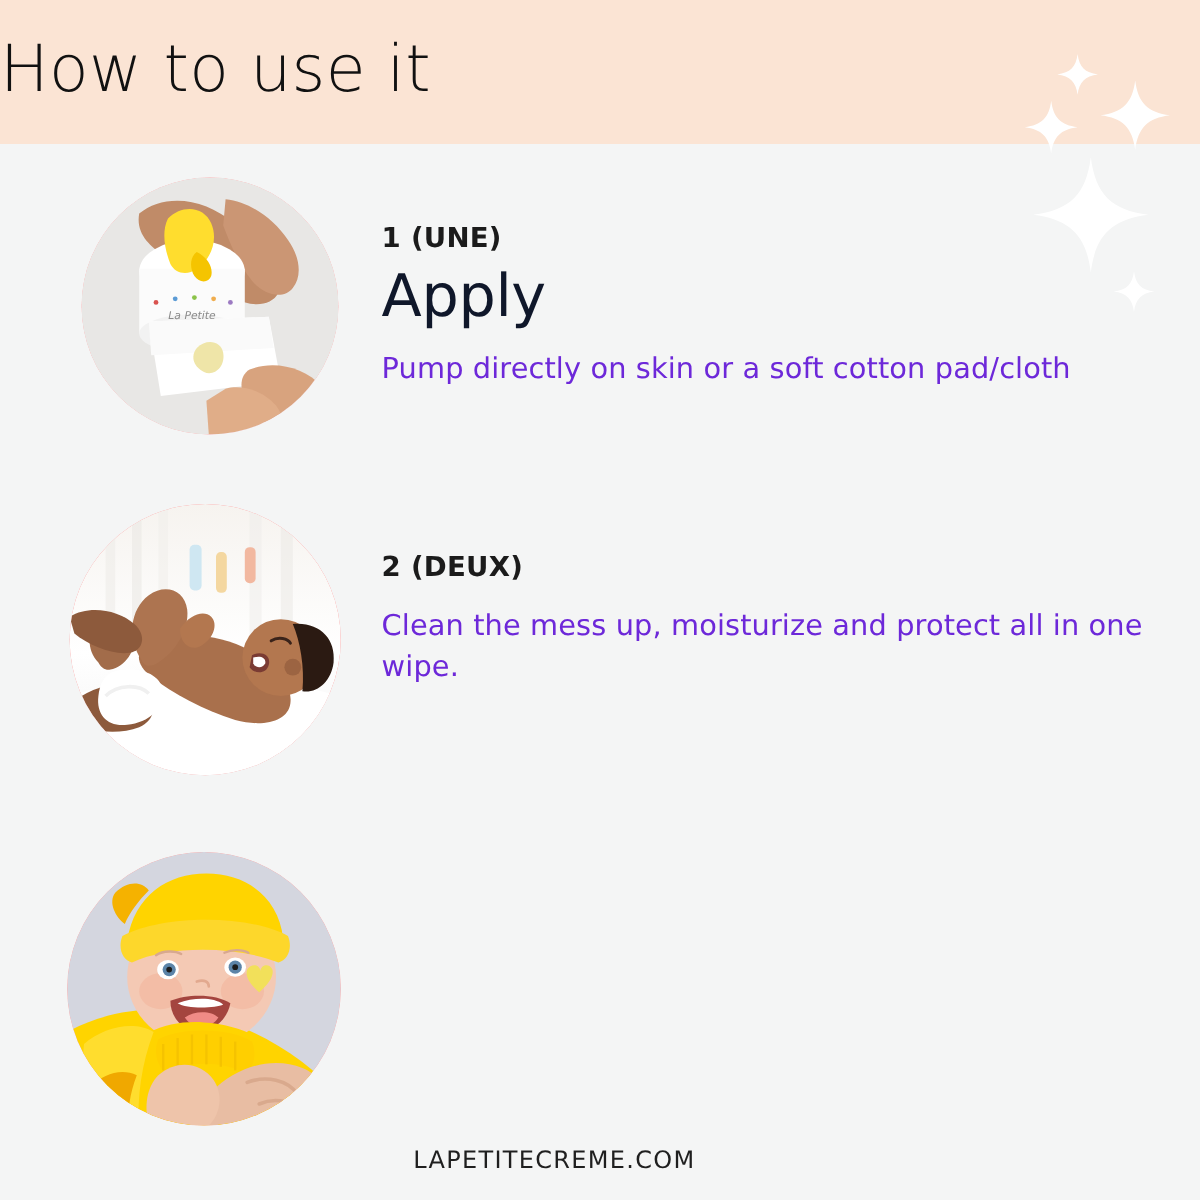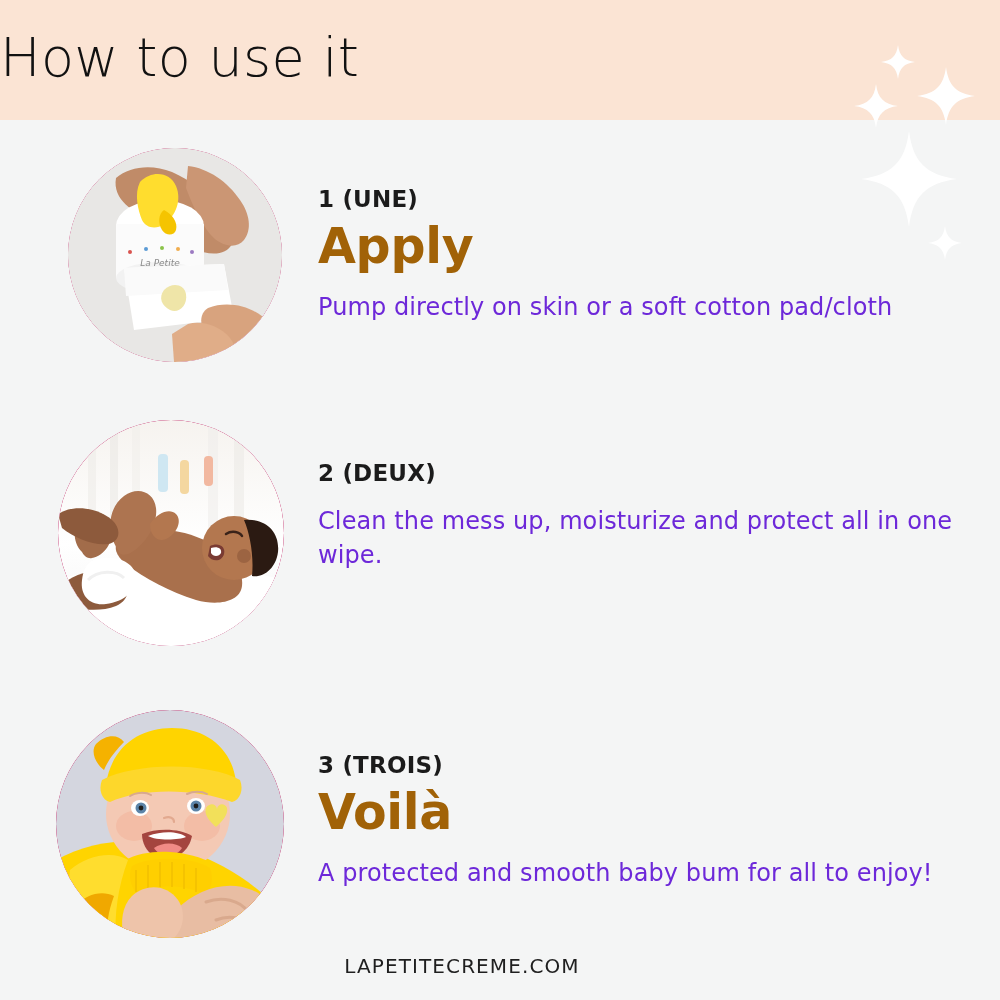--- a/index.html
+++ b/index.html
@@ -84,21 +84,21 @@
   .step-3 { top: 590px; }
 
   .thumb {
     width: 214px;
     height: 214px;
     border-radius: 50%;
     margin-left: 68px;
     flex: 0 0 214px;
     overflow: hidden;
     position: relative;
-    background: #be185d;
+    background: #fca5a5;
   }
 
   .step-2 .thumb { margin-left: 58px; width: 226px; height: 226px; flex-basis: 226px; }
   .step-3 .thumb { margin-left: 56px; width: 228px; height: 228px; flex-basis: 228px; }
 
   .thumb svg { display: block; width: 100%; height: 100%; }
 
   .step-text {
     margin-left: 0;
     padding-left: 0;
@@ -114,22 +114,22 @@
   .step-label {
     font-size: 23px;
     font-weight: 700;
     color: #1b1b1b;
     line-height: 1.2;
     letter-spacing: 0.2px;
   }
 
   .step-heading {
     font-size: 49px;
-    font-weight: 700;
-    color: #a16207;
+    font-weight: 400;
+    color: #0f172a;
     line-height: 1.12;
     margin-top: 6px;
     letter-spacing: -0.3px;
   }
 
   .step-desc {
     font-size: 24px;
     font-weight: 400;
     color: #6d28d9;
     line-height: 1.42;
@@ -363,25 +363,20 @@
             <path d="M14 160 C30 146 56 140 72 150 C62 176 58 206 60 228 L8 228 Z" fill="#ffdd2e"></path>
             <path d="M20 196 C30 184 46 180 58 186 C52 202 50 216 52 228 L22 228 Z" fill="#f0a800"></path>
 
             <path d="M120 200 C142 178 172 170 196 180 C216 188 222 210 212 228 L118 228 Z" fill="#e8bda3"></path>
             <path d="M76 186 C92 172 112 176 122 190 C130 202 128 218 118 228 L68 228 C64 212 66 196 76 186 Z" fill="#eec4aa"></path>
             <path d="M150 192 C166 186 184 190 192 202" stroke="#d9a98d" stroke-width="3" fill="none" stroke-linecap="round"></path>
             <path d="M160 210 C174 204 190 208 198 218" stroke="#d9a98d" stroke-width="3" fill="none" stroke-linecap="round"></path>
           </g>
         </svg>
       </div>
-      <div class="step-text">
-        <div class="step-label">3 (TROIS)</div>
-        <div class="step-heading">Voilà</div>
-        <div class="step-desc">A protected and smooth baby bum for all to enjoy!</div>
-      </div>
     </div>
 
   </div>
 
   <div class="footer">
     <span class="footer-text">LAPETITECREME.COM</span>
   </div>
 
 </div>
 

